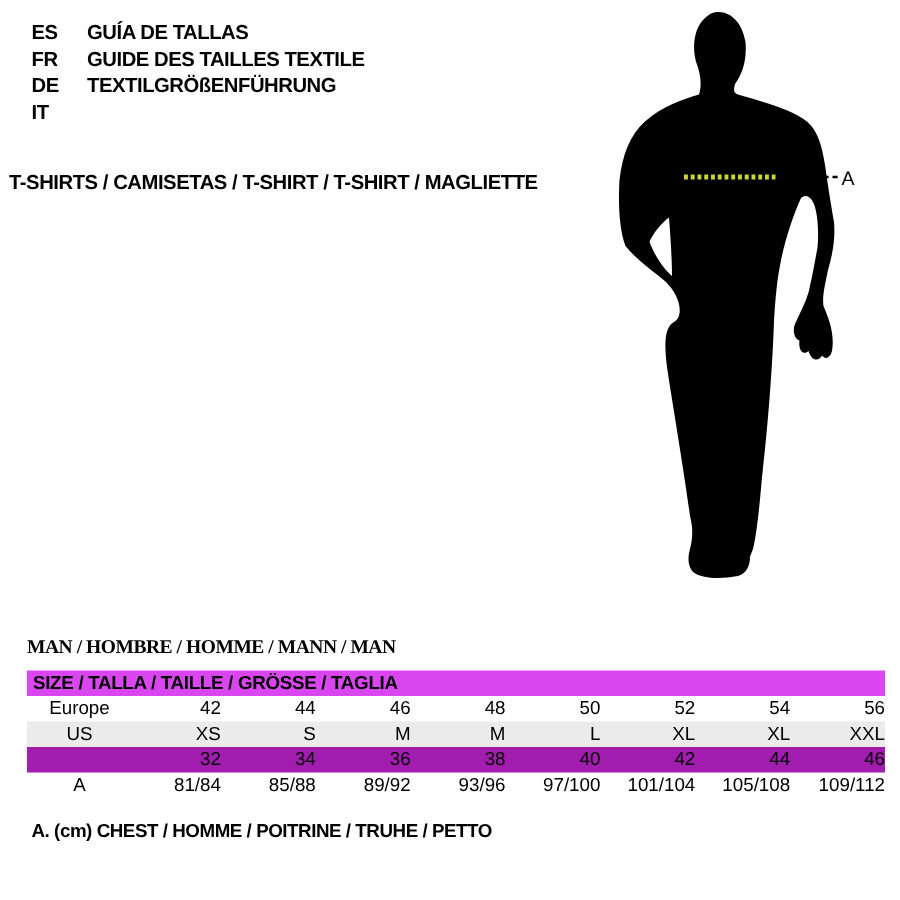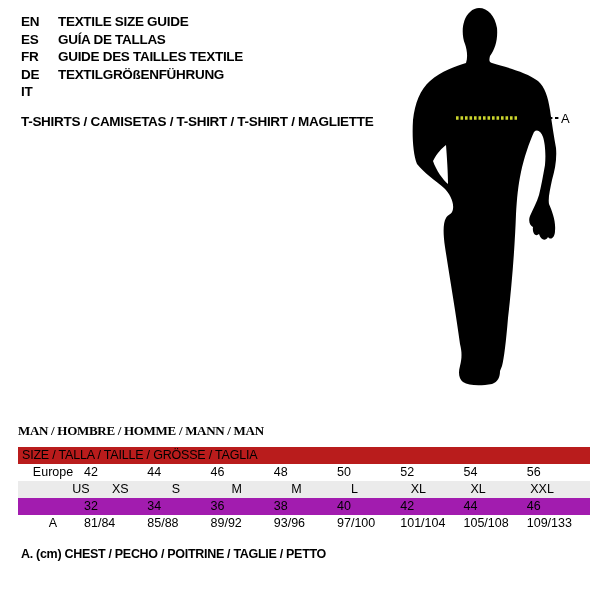--- a/index.html
+++ b/index.html
@@ -9,47 +9,43 @@
     font-family:"Liberation Sans","DejaVu Sans",sans-serif;
     color:#000;
     -webkit-font-smoothing:antialiased;
   }
   
   .lang-block{position:absolute;left:21px;top:13px;}
   .lang-row{display:flex;height:17.6px;line-height:17.6px;
     font-size:13.5px;font-weight:700;letter-spacing:-0.3px;}
   .lang-code{width:37px;}
   
-  .cat-block{position:absolute;left:21px;top:112px;}
+  .cat-block{position:absolute;left:6px;top:112px;}
   .cat-line{height:20px;line-height:20px;font-size:13.5px;font-weight:700;letter-spacing:-0.3px;}
   
   .figure-svg{position:absolute;left:0;top:0;}
   .measure-label{position:absolute;left:561px;top:111px;
     font-size:13px;font-weight:400;letter-spacing:0;}
   
   .section-title{position:absolute;left:18px;top:423px;height:15px;line-height:15px;
     font-size:13px;font-weight:700;letter-spacing:-0.3px;font-family:Liberation Serif, serif;}
   
   .size-table{position:absolute;left:18px;top:447px;width:572px;font-size:12.5px;}
   .t-header{height:17px;line-height:17px;padding-left:4px;letter-spacing:-0.2px;}
   .t-row{display:flex;height:17px;line-height:17px;}
   .t-lbl{width:62px;padding-left:4px;text-align:center;}
-  .t-val{flex:1;text-align:left;}
+  .t-val{flex:1;text-align:right;}
   
   .footnote{position:absolute;left:21px;top:547px;height:14px;line-height:14px;
     font-size:12.5px;font-weight:700;letter-spacing:-0.3px;}
 </style>
 </head>
 <body>
 
 <div class="lang-block">
-  <div class="lang-row">
-    <span class="lang-code">EN</span>
-    <span>TEXTILE SIZE GUIDE</span>
-  </div>
   <div class="lang-row">
     <span class="lang-code">ES</span>
     <span>GUÍA DE TALLAS</span>
   </div>
   <div class="lang-row">
     <span class="lang-code">FR</span>
     <span>GUIDE DES TAILLES TEXTILE</span>
   </div>
   <div class="lang-row">
     <span class="lang-code">DE</span>
@@ -110,35 +106,35 @@
            C 443 180 436 170 433 161
            Z" fill="#000000"></path>
   <line x1="456" y1="118" x2="517" y2="118" stroke-width="3.4" stroke-dasharray="2.6 1.9" stroke="#ccd62e"></line>
   <line x1="543" y1="118" x2="560" y2="118" stroke-width="1.8" stroke-dasharray="3.4 2.6" stroke="#000000"></line>
 </svg>
 <span class="measure-label">A</span>
 
 <div class="section-title">MAN / HOMBRE / HOMME / MANN / MAN</div>
 
 <div class="size-table">
-  <div class="t-header" style="background: #b91c1c;">SIZE / TALLA / TAILLE / GRÖSSE / TAGLIA</div>
+  <div class="t-header" style="background: #d946ef; font-weight: bold;">SIZE / TALLA / TAILLE / GRÖSSE / TAGLIA</div>
 
   <div class="t-row">
     <span class="t-lbl">Europe</span>
     <span class="t-val">42</span>
     <span class="t-val">44</span>
     <span class="t-val">46</span>
     <span class="t-val">48</span>
     <span class="t-val">50</span>
     <span class="t-val">52</span>
     <span class="t-val">54</span>
     <span class="t-val">56</span>
   </div>
 
-  <div class="t-row shaded" style="background: rgb(235, 235, 235); padding-left: 28px;">
+  <div class="t-row shaded" style="background: rgb(235, 235, 235);">
     <span class="t-lbl">US</span>
     <span class="t-val">XS</span>
     <span class="t-val">S</span>
     <span class="t-val">M</span>
     <span class="t-val">M</span>
     <span class="t-val">L</span>
     <span class="t-val">XL</span>
     <span class="t-val">XL</span>
     <span class="t-val">XXL</span>
   </div>
@@ -157,17 +153,17 @@
 
   <div class="t-row">
     <span class="t-lbl">A</span>
     <span class="t-val">81/84</span>
     <span class="t-val">85/88</span>
     <span class="t-val">89/92</span>
     <span class="t-val">93/96</span>
     <span class="t-val">97/100</span>
     <span class="t-val">101/104</span>
     <span class="t-val">105/108</span>
-    <span class="t-val">109/133</span>
+    <span class="t-val">109/112</span>
   </div>
 </div>
 
-<div class="footnote">A. (cm) CHEST / PECHO / POITRINE / TAGLIE / PETTO</div>
+<div class="footnote">A. (cm) CHEST / HOMME / POITRINE / TRUHE / PETTO</div>
 
 </body></html>

